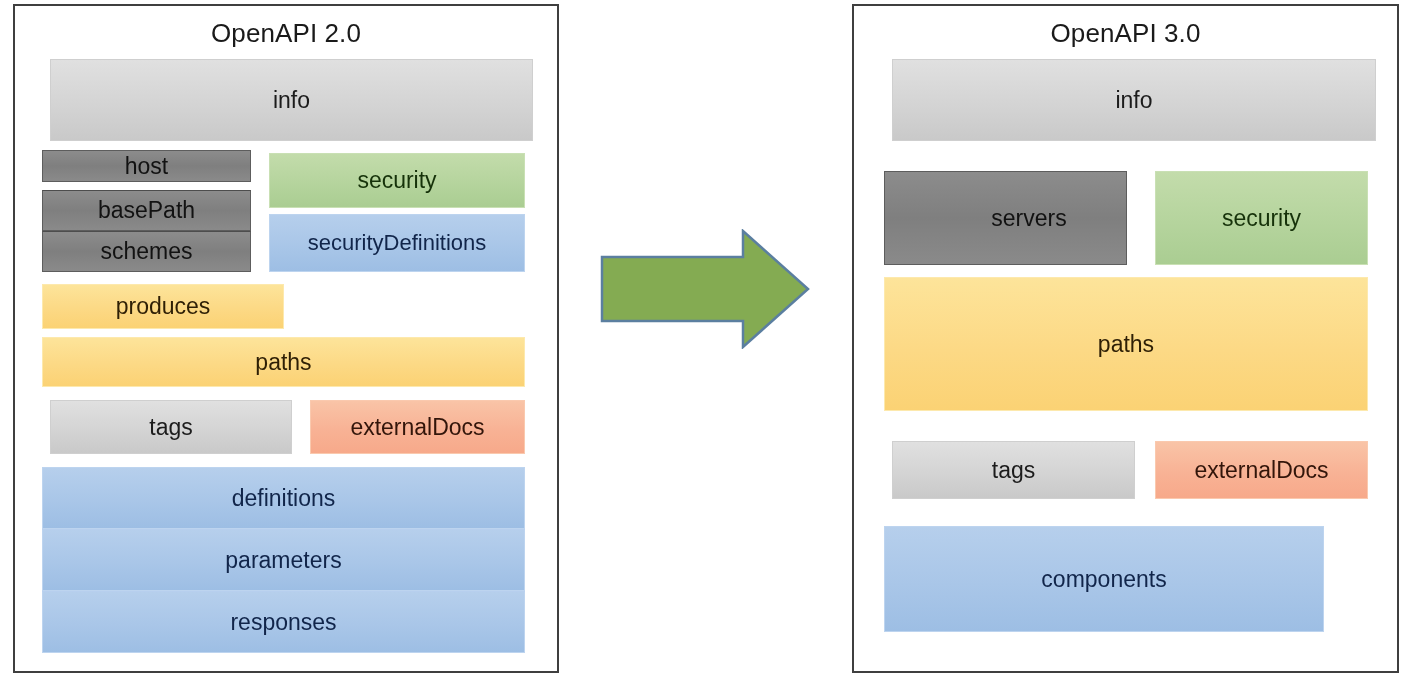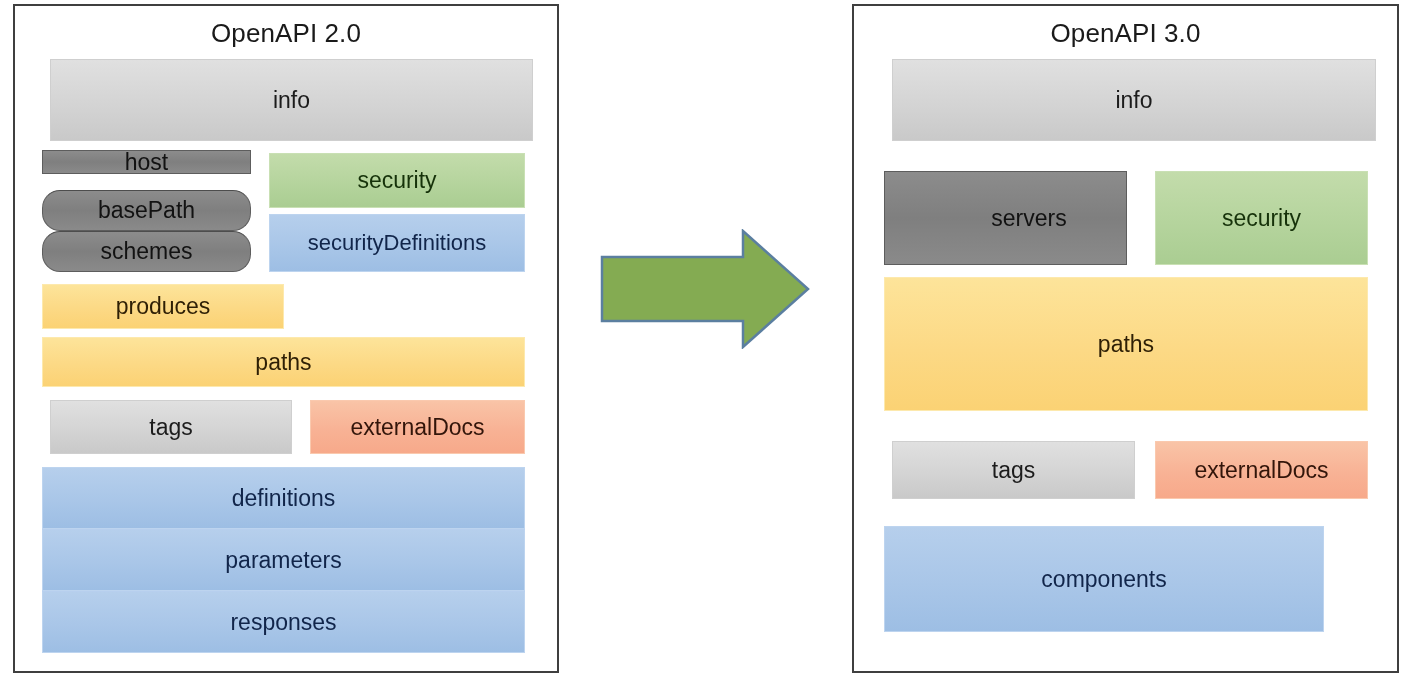--- a/index.html
+++ b/index.html
@@ -72,21 +72,21 @@
     border:1px solid #fde9ad;
     color:#2e1f05;
   }
   .t-salmon{
     background:linear-gradient(to bottom,#f9c4a7 0%,#f8b295 55%,#f7a98a 100%);
     border:1px solid #fac9ae;
     color:#32150a;
   }
 
   
-  .t-darkgray.stack-mid,.t-darkgray.stack-bot{border-top:1px solid #4d4d4d;border-radius:18px;}
+  .t-darkgray.stack-mid,.t-darkgray.stack-bot{border-top:1px solid #4d4d4d;}
 
   
   .t-blue.seam{border-top:1px solid #b7cfee;}
 
   
   #arrow-transform{
     position:absolute;
     left:600px;top:229px;
     width:210px;height:120px;
   }
@@ -97,21 +97,21 @@
 <div class="stage">
 
   <div class="panel" id="panel-v2">
 
     <div class="panel-title">OpenAPI 2.0</div>
 
     <div class="blk t-lightgray" style="left:27px;top:53px;width:483px;height:82px;">
       <span>info</span>
     </div>
 
-    <div class="blk t-darkgray" style="left:27px;top:144px;width:209px;height:24px;">
+    <div class="blk t-darkgray" style="left:27px;top:144px;width:209px;height:32px;">
       <span>host</span>
     </div>
     <div class="blk t-darkgray stack-mid" style="left:27px;top:184px;width:209px;height:41px;">
       <span>basePath</span>
     </div>
     <div class="blk t-darkgray stack-bot" style="left:27px;top:225px;width:209px;height:41px;">
       <span>schemes</span>
     </div>
 
     <div class="blk t-green" style="left:254px;top:147px;width:256px;height:55px;">

